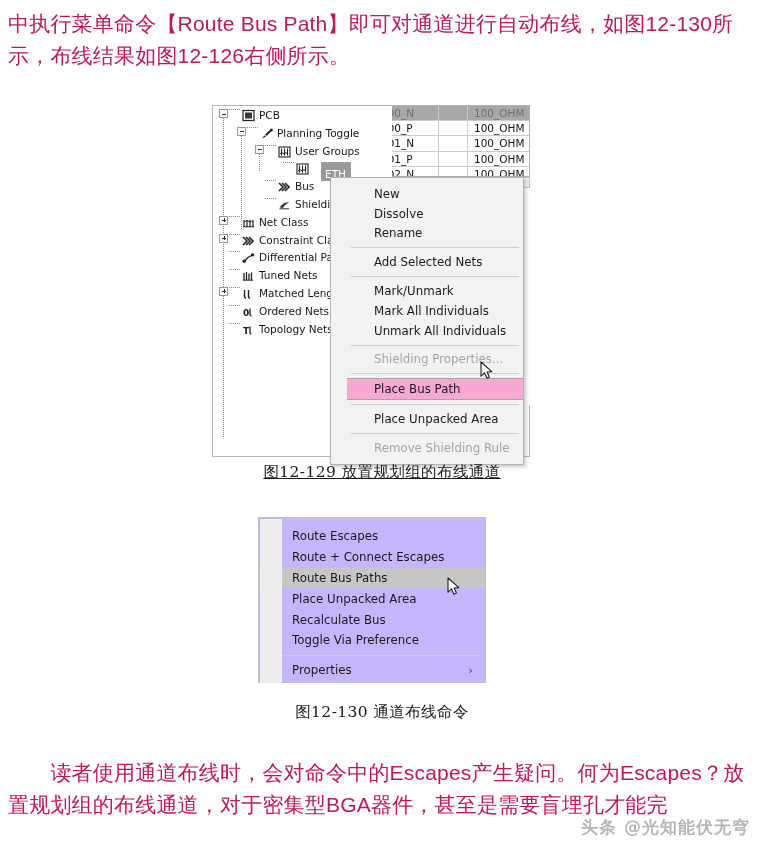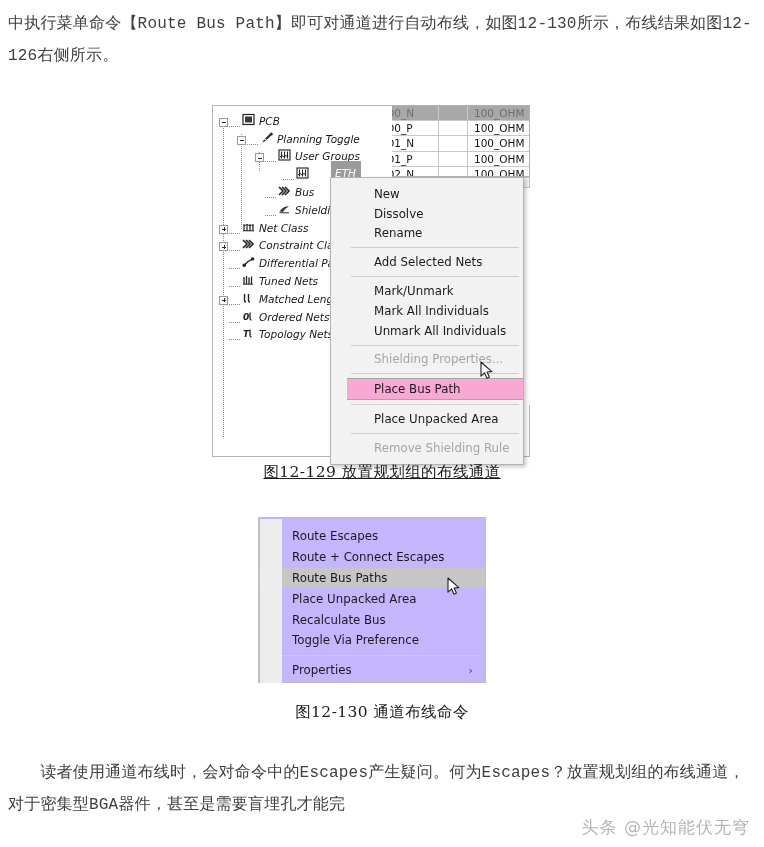--- a/index.html
+++ b/index.html
@@ -12,24 +12,24 @@
     height: 847px;
     position: relative;
     overflow: hidden;
     font-family: "Liberation Serif", "DejaVu Serif", serif;
     color: #1b1b1b;
   }
 
   
   .doc-para {
     position: absolute;
-    font-family: Liberation Mono, monospace;
-    font-size: 16px;
+    font-family: Liberation Sans, sans-serif;
+    font-size: 21px;
     line-height: 32px;
-    color: #404040;
+    color: #be185d;
     letter-spacing: 0.2px;
     white-space: pre-wrap;
   }
   #para-top {
     left: 8px;
     top: 8px;
     width: 750px;
   }
   #para-bottom {
     left: 8px;
@@ -73,26 +73,25 @@
     overflow: hidden;
   }
   .tree-list {
     position: relative;
     padding: 3px 0 0 0;
   }
   .tree-row {
     position: relative;
     height: 17.8px;
     display: flex;
-    align-items: flex-end;
+    align-items: flex-start;
     white-space: nowrap;
     font-family: "DejaVu Sans", "Liberation Sans", sans-serif;
     font-size: 10.5px;
     color: #161616;
-    font-style: italic;
   }
   .tree-row .lbl { margin-left: 3px; }
   
   .expander {
     width: 9px;
     height: 9px;
     border: 1px solid #9a9a9a;
     background: #fdfdfd;
     position: relative;
     flex: 0 0 auto;
@@ -126,21 +125,21 @@
     width: 15px; height: 14px;
     flex: 0 0 auto;
     position: relative;
     display: inline-block;
   }
   .ticon svg { display: block; }
   .node-sel {
     background: #9a9a9a;
     color: #ffffff;
     padding: 6px 5px 1px 4px;
-    margin-left: 21px;
+    margin-left: 11px;
     font-size: 10.5px;
   }
   
   .vguide {
     position: absolute;
     width: 1px;
     background-image: linear-gradient(to bottom, #8c8c8c 50%, transparent 50%);
     background-size: 1px 2px;
   }
 
@@ -286,21 +285,21 @@
     pointer-events: none;
   }
 
   
   #watermark {
     position: absolute;
     right: 14px;
     bottom: 8px;
     font-family: "DejaVu Sans", "Liberation Sans", sans-serif;
     font-size: 17px;
-    font-weight: normal;
+    font-weight: bold;
     color: rgba(120,120,120,0.55);
     letter-spacing: 1px;
     white-space: nowrap;
   }
 </style>
 </head>
 <body>
 
 <div class="doc-para" id="para-top">中执行菜单命令【Route Bus Path】即可对通道进行自动布线，如图12-130所示，布线结果如图12-126右侧所示。</div>
 

